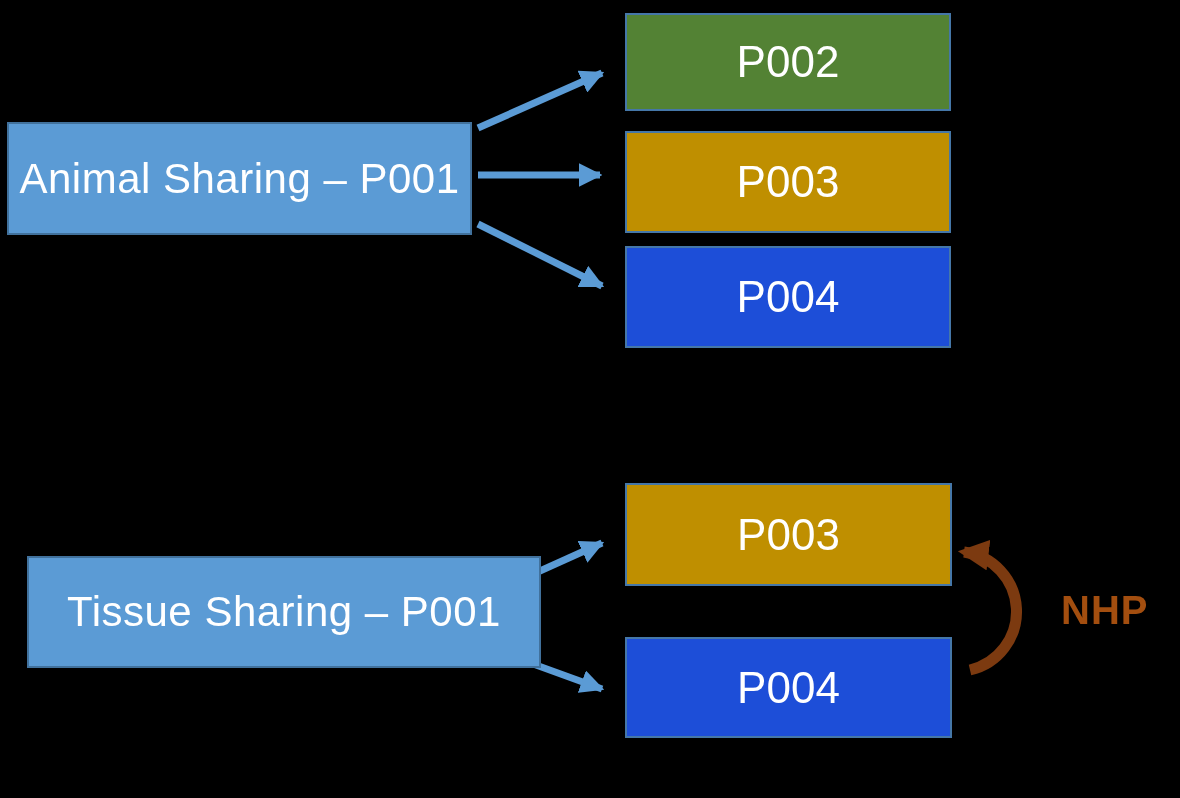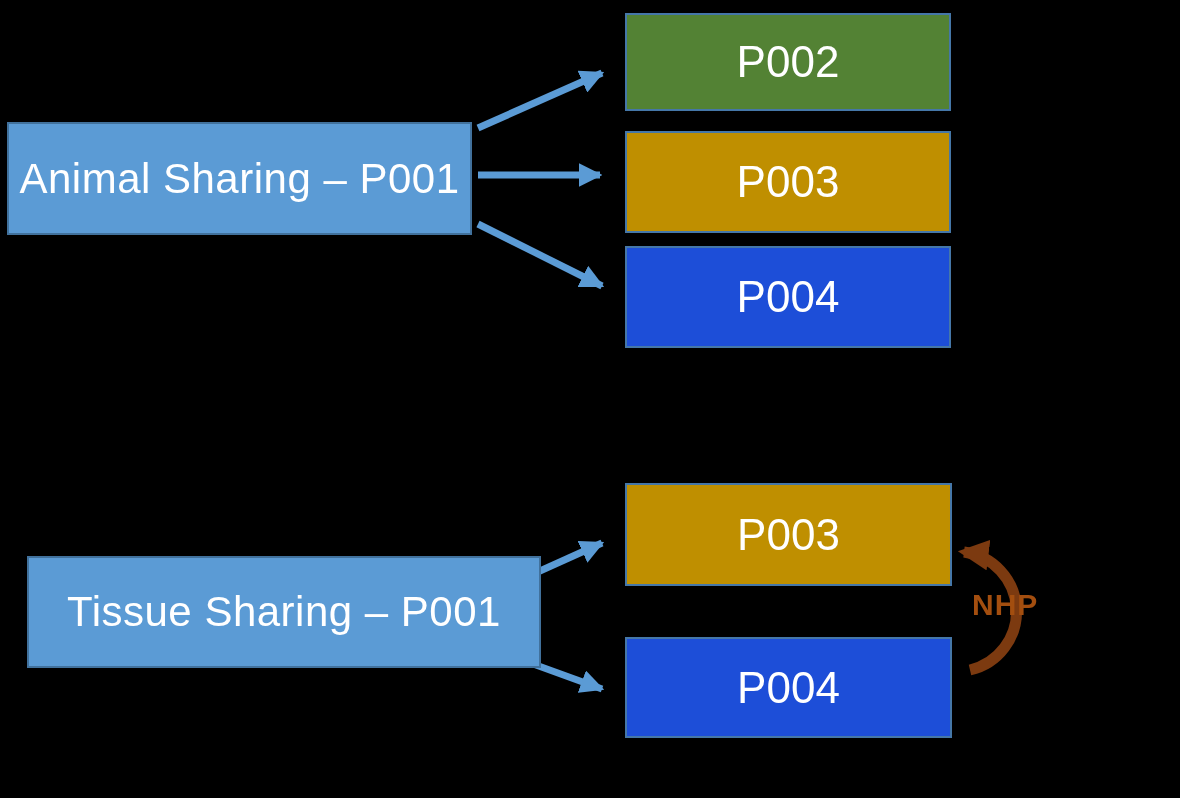--- a/index.html
+++ b/index.html
@@ -41,23 +41,23 @@
   #animal-source  { left: 7px;   top: 122px; width: 465px; height: 113px; }
   #animal-p002    { left: 625px; top: 13px;   width: 326px; height: 98px;  }
   #animal-p003    { left: 625px; top: 123px; width: 326px; height: 102px; }
   #animal-p004    { left: 625px; top: 246px; width: 326px; height: 102px; }
   #tissue-source  { left: 7px;   top: 556px; width: 514px; height: 112px; margin-left: 20px; }
   #tissue-p003    { left: 625px; top: 475px; width: 327px; height: 103px; }
   #tissue-p004    { left: 625px; top: 637px; width: 327px; height: 101px; }
 
   .nhp-label {
     position: absolute;
-    left: 972px;
+    left: 1061px;
     top: 588px;
-    font-size: 30px;
+    font-size: 40px;
     font-weight: bold;
     color: #A34E0F;
     letter-spacing: 1px;
   }
   svg.arrow-layer {
     position: absolute;
     left: 0;
     top: 0;
     width: 1180px;
     height: 798px;

